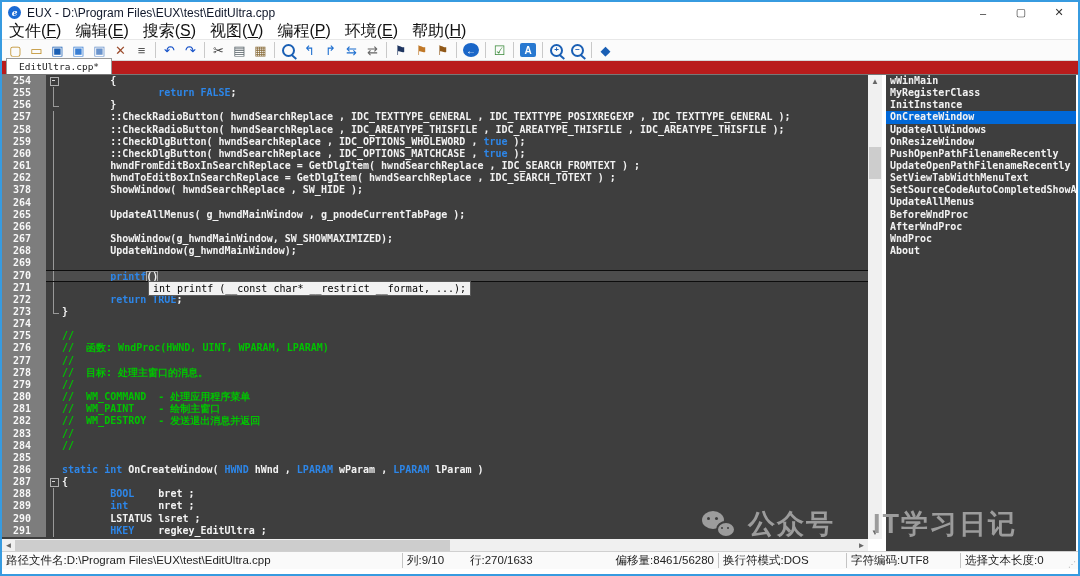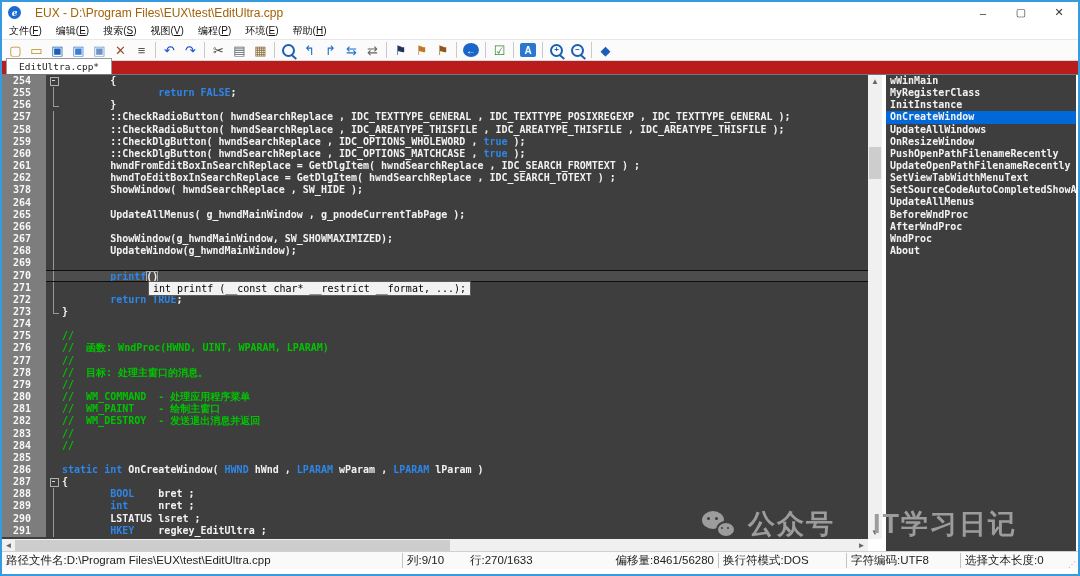--- a/index.html
+++ b/index.html
@@ -2,25 +2,25 @@
 <html><head>
 <meta charset="utf-8">
 <style>
   html,body{margin:0;padding:0;background:#555;}
   #win{position:relative;width:1080px;height:576px;box-sizing:border-box;border:2px solid #379be0;
        background:#fff;font-family:"Liberation Sans",sans-serif;overflow:hidden;}
   
   .titlebar{height:21px;display:flex;align-items:center;background:#fff;}
   .appicon{width:13px;height:13px;border-radius:50%;background:#1a6ad4;color:#fff;font:italic bold 9px "DejaVu Serif",serif;
            display:flex;align-items:center;justify-content:center;margin:0 6px 0 6px;}
-  .title{font-size:12px;color:#a16207;margin-left:8px;}
+  .title{font-size:12px;color:#0f172a;}
   .wincontrols{margin-left:auto;display:flex;height:100%;}
   .wbtn{width:38px;display:flex;align-items:center;justify-content:center;color:#333;font-size:11px;}
   
-  .menubar{height:16px;display:flex;align-items:center;background:#fff;font-size:10px;color:#111;}
+  .menubar{height:16px;display:flex;align-items:center;background:#fff;font-size:16px;color:#111;}
   .mitem{padding:0 7px;white-space:nowrap;}
   
   .toolbar{height:22px;display:flex;align-items:center;background:#fbfbfb;border-top:1px solid #e8e8e8;
            border-bottom:1px solid #d8d8d8;box-sizing:border-box;padding-left:3px;}
   .tbi{width:21px;height:18px;display:flex;align-items:center;justify-content:center;font-size:13px;line-height:1;}
   .tbi.boxed{width:16px;height:14px;margin:0 3px;font:bold 10px "Liberation Sans",sans-serif;border-radius:2px;}
   .tbsep{width:1px;height:16px;background:#c9c9c9;margin:0 3px;}
   .mag{position:relative;width:9px;height:9px;border:2px solid #1a5fb4;border-radius:50%;display:inline-block;}
   .mag::after{content:"";position:absolute;right:-4px;bottom:-3px;width:6px;height:2px;background:#1a5fb4;transform:rotate(40deg);}
   .mag::before{content:attr(data-mark);position:absolute;left:0;top:-1px;width:100%;text-align:center;

